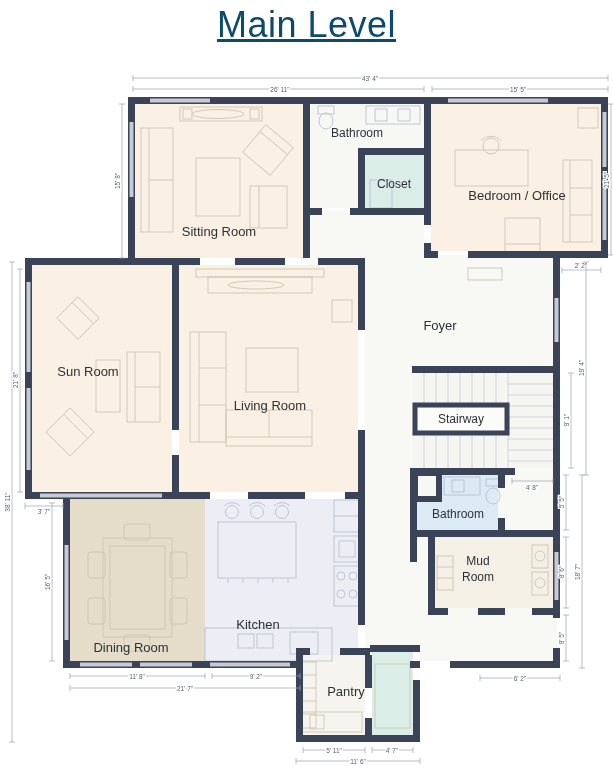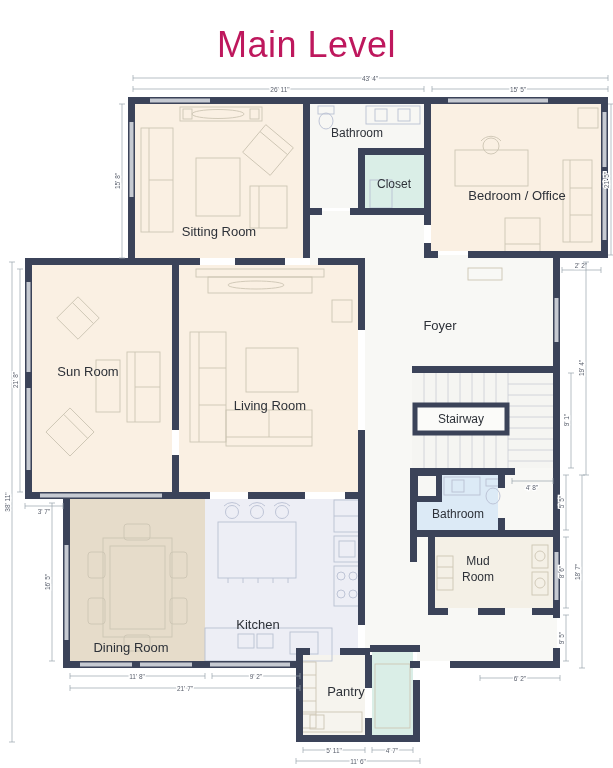--- a/index.html
+++ b/index.html
@@ -1,19 +1,19 @@
 <!DOCTYPE html>
 <html><head>
 <meta charset="utf-8">
 <style>
   html,body{margin:0;padding:0;background:#fff;}
   .page{position:relative;width:613px;height:768px;background:#ffffff;overflow:hidden;
         font-family:"Liberation Sans", sans-serif;}
-  .title{position:absolute;top:24px;left:0;width:100%;text-align:center;
-         font-size:36px;font-weight:500;color:#be185d;letter-spacing:0.5px;}
+  .title{position:absolute;top:4px;left:0;width:100%;text-align:center;
+         font-size:36px;font-weight:500;color:#0c4a6e;letter-spacing:0.5px;text-decoration:underline;}
   svg{position:absolute;top:0;left:0;}
   .room-label{font-size:13px;fill:#2d3138;}
   .small-label{font-size:12px;fill:#2d3138;}
   .dim-text{font-size:6.5px;fill:#5b616e;paint-order:stroke;stroke:#ffffff;stroke-width:2.5px;}
   .dim-line{stroke:#9aa3ad;stroke-width:0.7;fill:none;}
   .furn{stroke:#cdc5b3;stroke-width:0.9;fill:none;}
   .furnk{stroke:#b9c0d2;stroke-width:0.9;fill:none;}
   .tread{stroke:#c9ccd4;stroke-width:0.8;}
   .wall{fill:#3b4359;}
   .win{fill:#c6cad2;}

